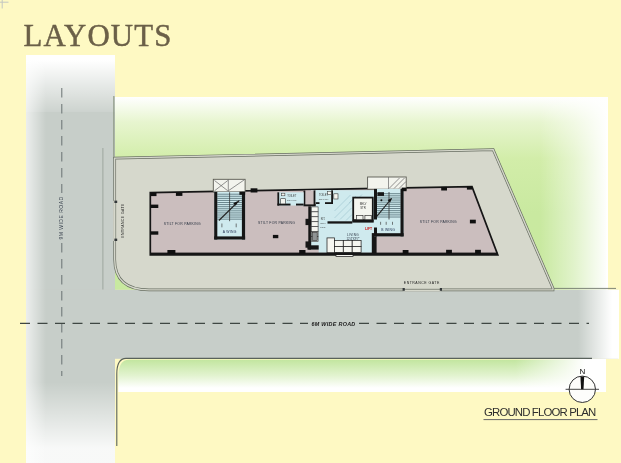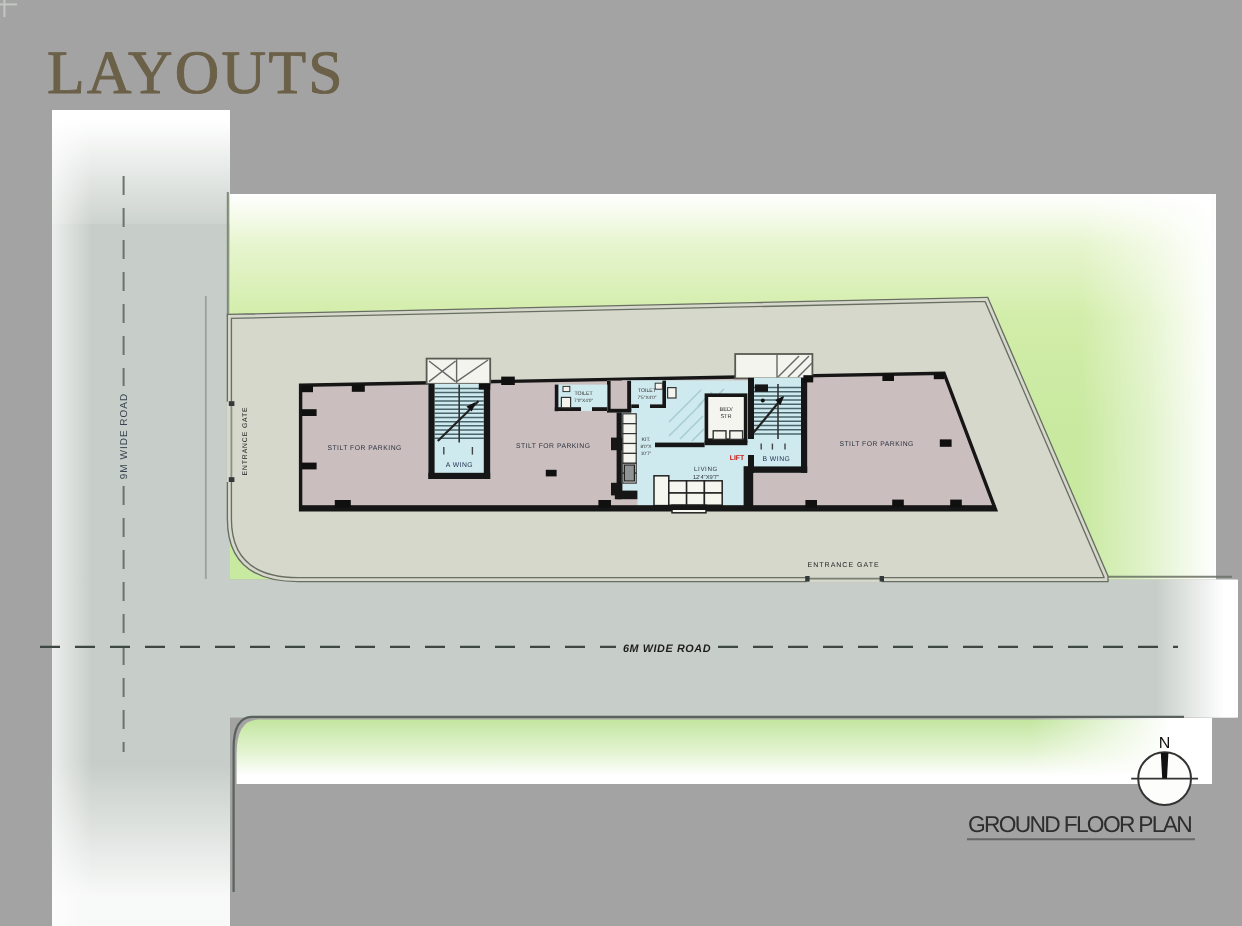--- a/index.html
+++ b/index.html
@@ -1,16 +1,16 @@
 <!DOCTYPE html>
 <html><head>
 <meta charset="utf-8">
 <style>
 html,body{margin:0;padding:0;background:#ffffff;}
-#page{position:relative;width:621px;height:463px;background:#a3a3a3;overflow:hidden;}
+#page{position:relative;width:621px;height:463px;background:#fef9c3;overflow:hidden;}
 svg{position:absolute;top:0;left:0;}
 text{font-family:"Liberation Sans",sans-serif;}
 .serif{font-family:"Liberation Serif",serif;}
 </style>
 </head>
 <body>
 <div id="page">
 <svg width="621" height="463" viewBox="0 0 621 463">
 <defs>
 <linearGradient id="gGreen" x1="0" y1="97" x2="0" y2="290" gradientUnits="userSpaceOnUse">

